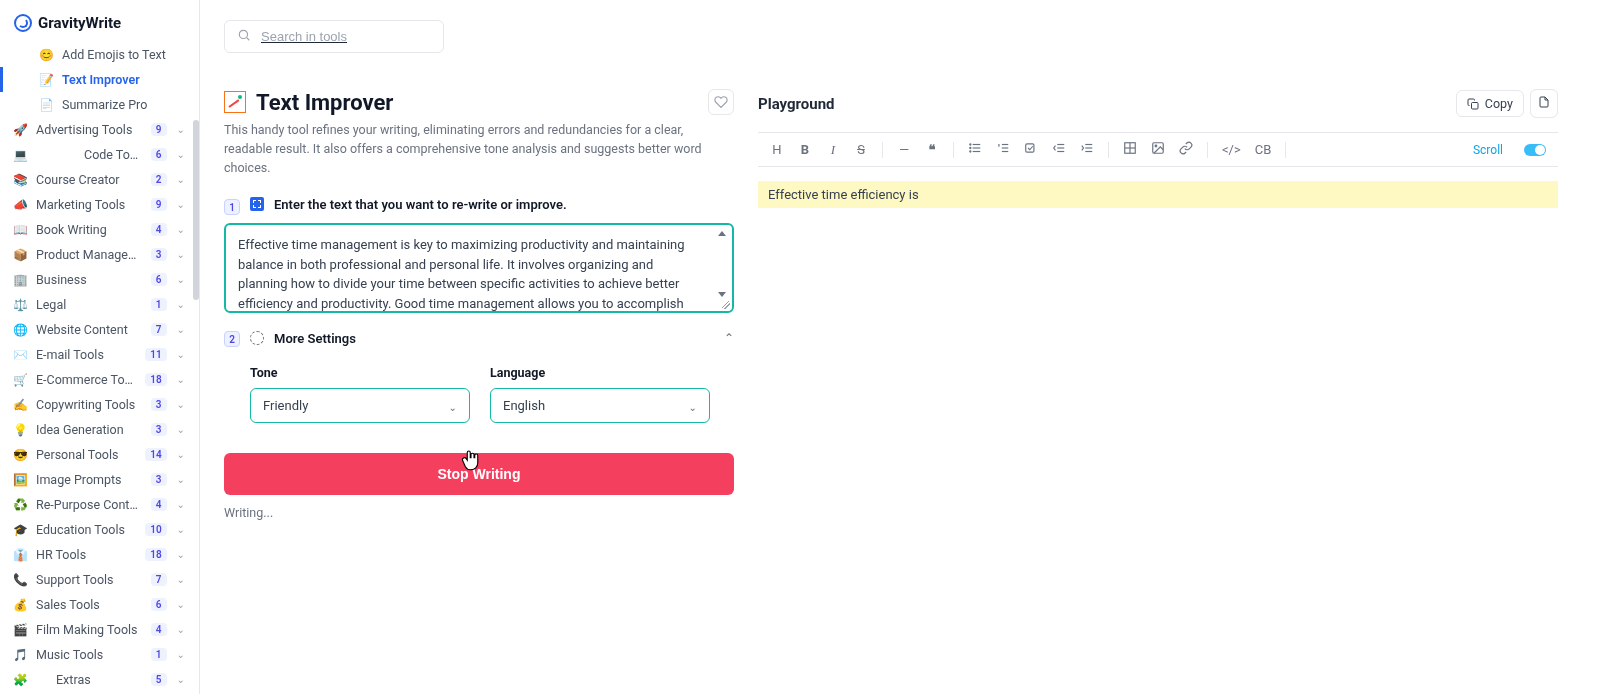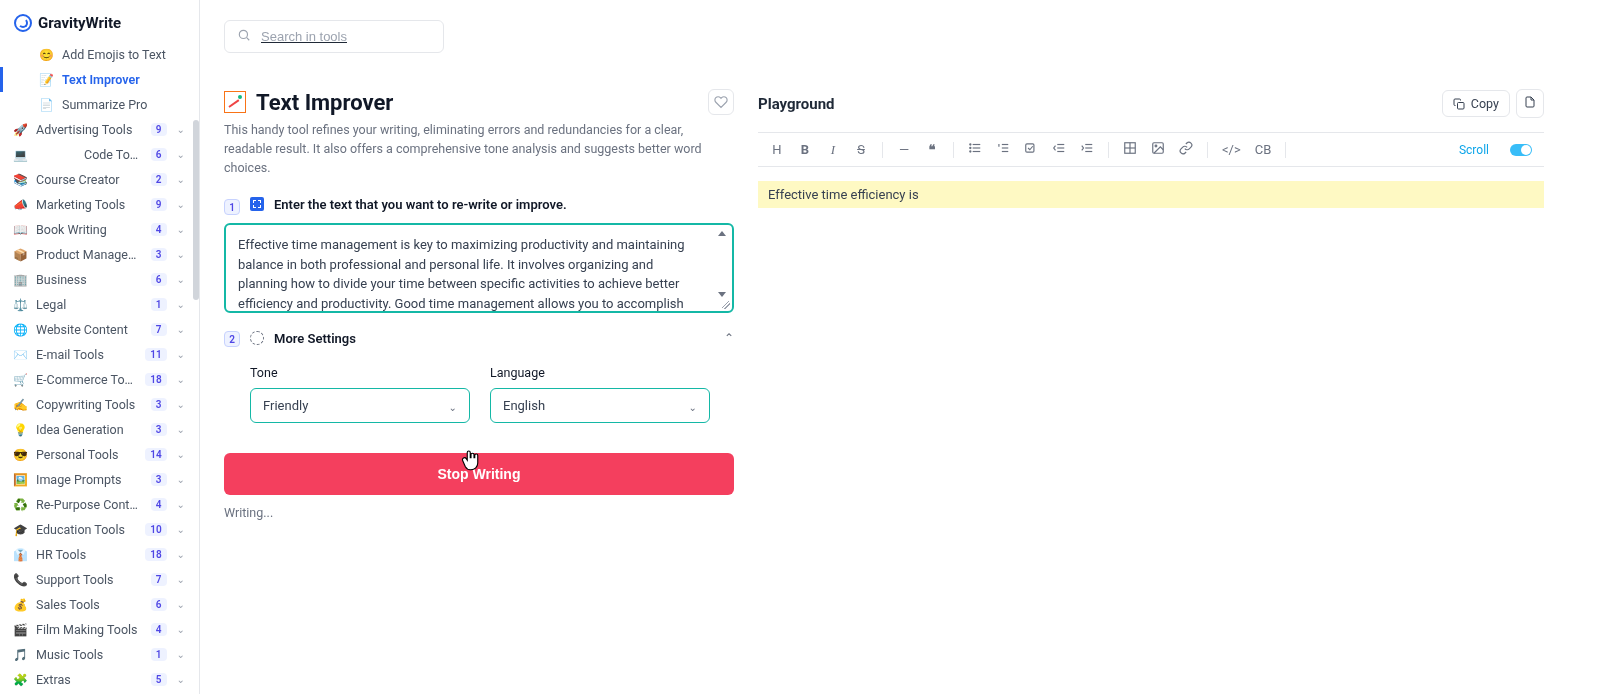--- a/index.html
+++ b/index.html
@@ -51,30 +51,30 @@
 .ta-up { border-bottom: 5px solid #6b7280; margin-bottom: 2px; }
 .ta-down { border-top: 5px solid #6b7280; margin-top: 56px; }
 .ta-resize { position: absolute; right: 2px; bottom: 2px; width: 8px; height: 8px; background: linear-gradient(135deg, transparent 40%, #9ca3af 40%, #9ca3af 50%, transparent 50%, transparent 60%, #9ca3af 60%, #9ca3af 70%, transparent 70%); }
 
 .more-row { display: flex; align-items: center; gap: 10px; cursor: pointer; }
 .more-row .chev-up { margin-left: auto; font-size: 12px; color: #6b7280; }
 .gear { width: 14px; height: 14px; border: 1.5px dashed #6b7280; border-radius: 50%; }
 
 .selects { display: flex; gap: 20px; margin: 18px 0 30px 26px; }
 .sel-group { flex: 1; max-width: 220px; }
-.sel-label { font-size: 12.5px; font-weight: 400; color: #111827; margin-bottom: 8px; }
+.sel-label { font-size: 12.5px; font-weight: 700; color: #111827; margin-bottom: 8px; }
 .select { border: 1.5px solid #14b8a6; border-radius: 6px; padding: 9px 12px; display: flex; align-items: flex-end; justify-content: space-between; cursor: pointer; font-size: 13px; color: #374151; }
 .select .dd { color: #6b7280; font-size: 10px; }
 
 .start-btn { background: #f43f5e; color: #fff; border: none; border-radius: 6px; padding: 13px; font-size: 14px; font-weight: 600; width: 100%; cursor: pointer; position: relative; }
 .status { color: #6b7280; font-size: 12.5px; margin-top: 10px; }
 .cursor-hand { position: absolute; left: 235px; top: -8px; width: 24px; pointer-events: none; }
 
 
-.right-pane { flex: 1; padding-right: 56px; }
+.right-pane { flex: 1; padding-right: 42px; }
 .pg-header { display: flex; align-items: center; padding: 0 0 14px; }
 .pg-title { font-weight: 700; font-size: 15px; flex: 1; }
 .copy-btn { display: flex; align-items: center; gap: 6px; border: 1px solid #e5e7eb; padding: 5px 10px; border-radius: 6px; font-size: 12.5px; color: #374151; cursor: pointer; margin-right: 6px; }
 .file-btn { border: 1px solid #e5e7eb; padding: 5px 7px; border-radius: 6px; color: #374151; cursor: pointer; }
 
 .toolbar { display: flex; align-items: center; gap: 14px; border-top: 1px solid #e5e7eb; border-bottom: 1px solid #e5e7eb; padding: 8px 12px; color: #6b7280; font-size: 13px; }
 .toolbar .tbtn { cursor: pointer; min-width: 14px; text-align: center; }
 .toolbar .sep { width: 1px; height: 16px; background: #e5e7eb; }
 .scroll-toggle { margin-left: auto; display: flex; align-items: center; gap: 21px; color: #0ea5e9; font-size: 12px; }
 .toggle { width: 22px; height: 12px; background: #38bdf8; border-radius: 6px; position: relative; }
@@ -233,21 +233,21 @@
           <span class="chev">⌄</span>
         </div>
         <div class="nav-item">
           <span class="nav-icon">🎵</span>
           <span style="flex:1;overflow:hidden;text-overflow:ellipsis;white-space:nowrap;">Music Tools</span>
           <span class="nav-badge">1</span>
           <span class="chev">⌄</span>
         </div>
         <div class="nav-item">
           <span class="nav-icon">🧩</span>
-          <span style="flex:1;overflow:hidden;text-overflow:ellipsis;white-space:nowrap;">Extras</span>
+          <span style="flex:1;overflow:hidden;text-overflow:ellipsis;white-space:nowrap;margin-left:20px;">Extras</span>
           <span class="nav-badge">5</span>
           <span class="chev">⌄</span>
         </div>
       </div>
     <div class="sb-scroll">
         <div class="sb-thumb"></div>
       </div>
   </div>
 
   <div class="main">

